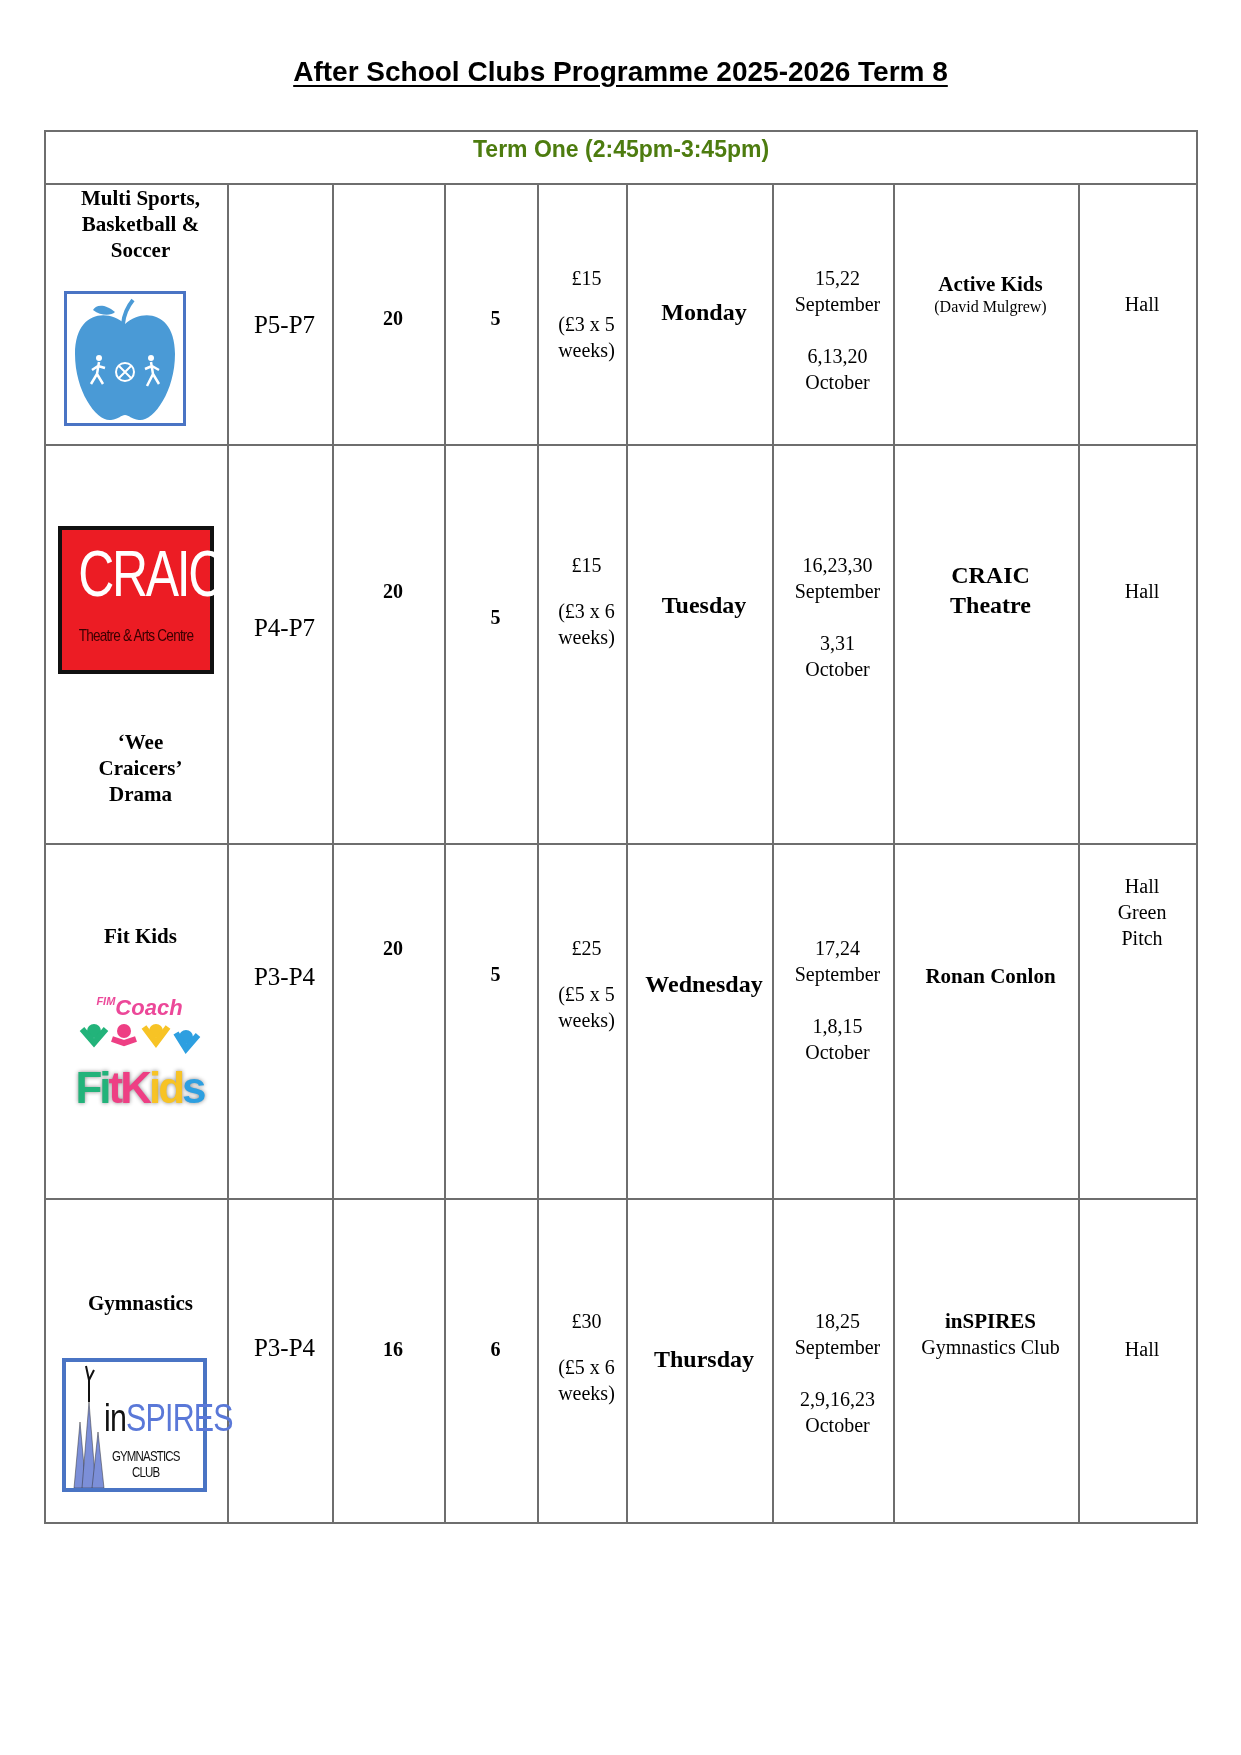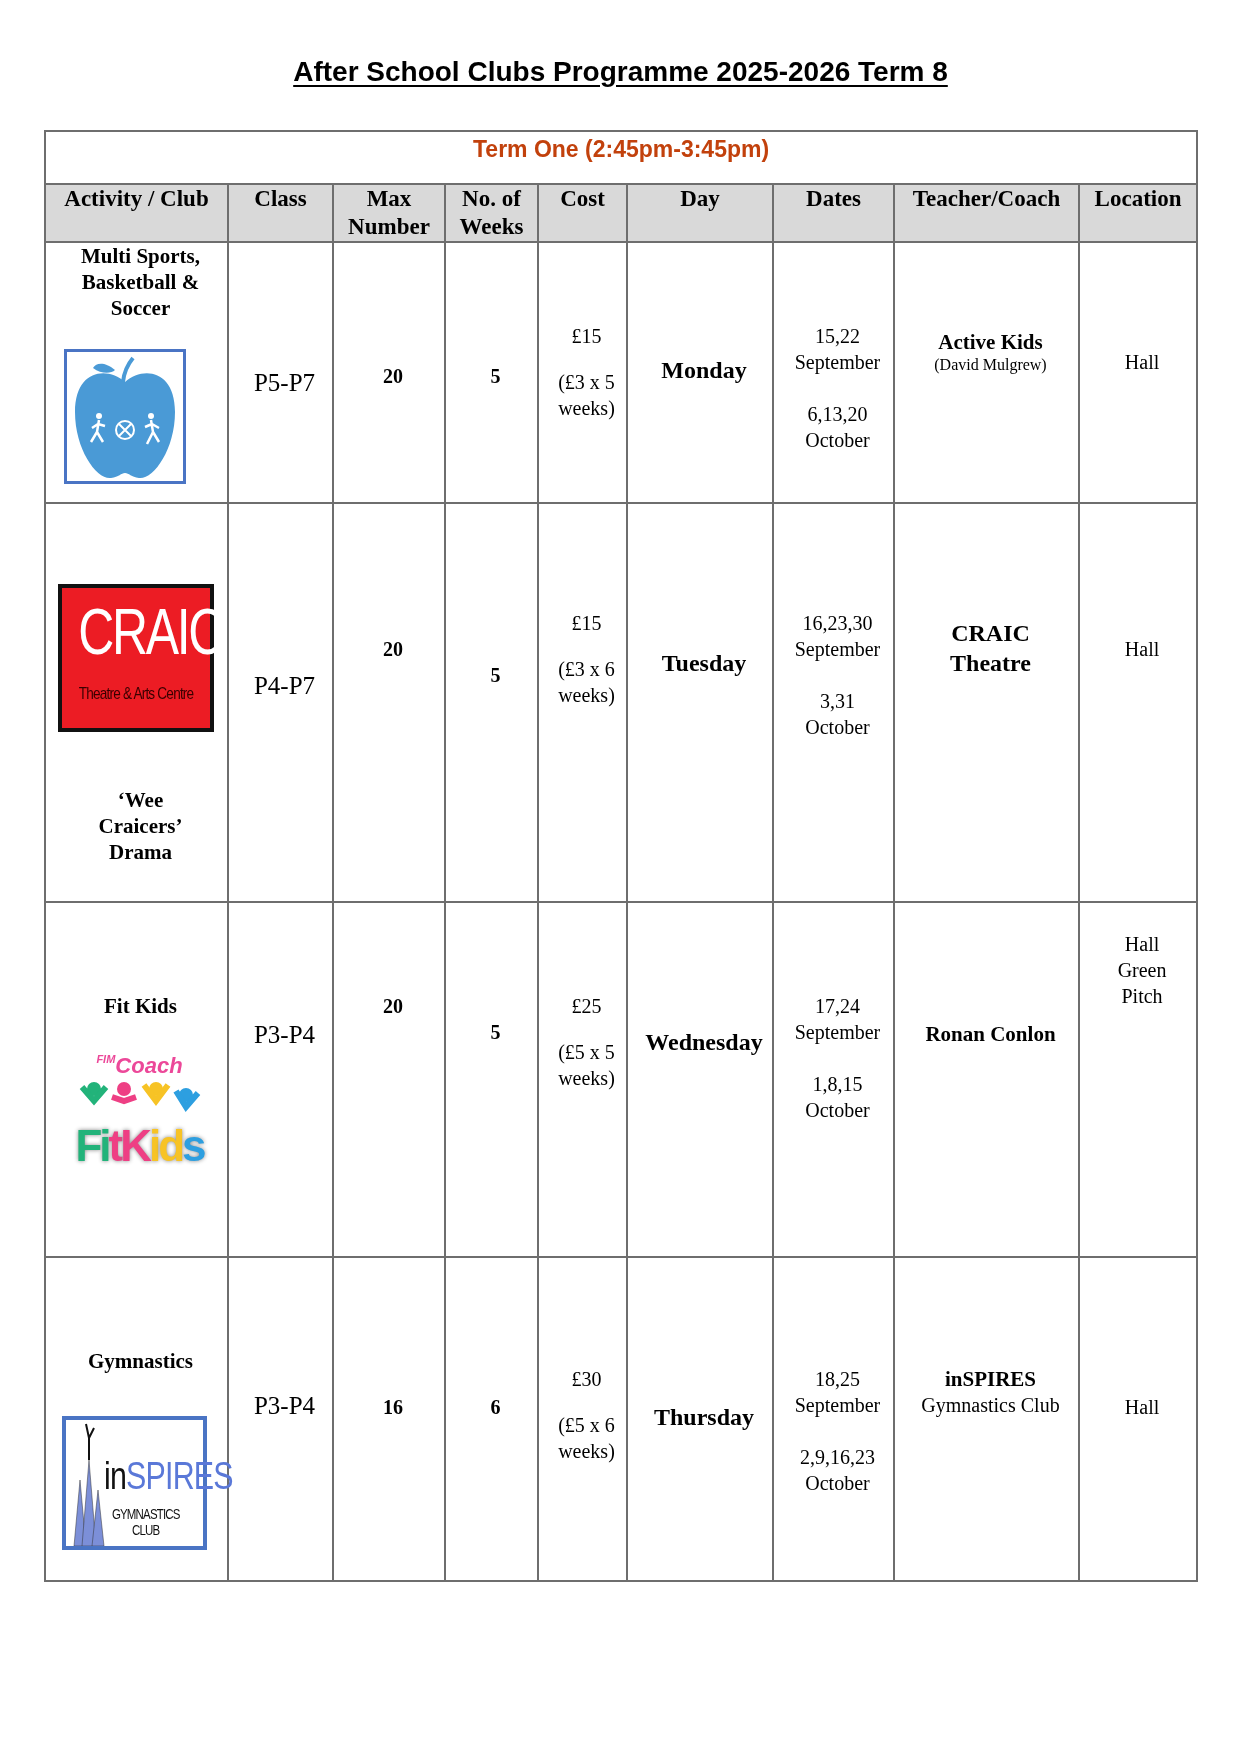--- a/index.html
+++ b/index.html
@@ -11,21 +11,21 @@
   }
   .title span { text-decoration: underline; text-underline-offset: 4px; }
   table {
     position: absolute; left: 44px; top: 130px;
     border-collapse: collapse; table-layout: fixed;
     width: 1153px;
     font-family: "Liberation Serif", serif; color: #000;
   }
   td, th { border: 2px solid #6e6e6e; padding: 0; vertical-align: top; text-align: center; }
   .term-row td {
-    height: 47px; color: #c2410c; font-family: "Liberation Sans", sans-serif;
+    height: 47px; color: #4d7c0f; font-family: "Liberation Sans", sans-serif;
     font-weight: bold; font-size: 23px; vertical-align: top; padding-top: 4px;
   }
   .head-row th {
     background: #d9d9d9; font-weight: bold; font-size: 23px; height: 56px;
     line-height: 28px; vertical-align: top; padding-top: 0px;
   }
   .cell { position: relative; height: 100%; }
   .bold { font-weight: bold; }
   .n21 { font-size: 21px; line-height: 26px; }
   .n20 { font-size: 20px; line-height: 26px; }
@@ -53,37 +53,20 @@
     <col style="width:89px">
       <col style="width:146px">
       <col style="width:121px">
       <col style="width:185px">
       <col style="width:118px">
   </colgroup>
   <tbody>
       <tr class="term-row">
     <td colspan="9">Term One (2:45pm-3:45pm)</td>
   </tr>
-  <tr class="head-row">
-    <th>Activity / Club</th>
-    <th>Class</th>
-    <th>
-          <div>Max</div>
-          <div>Number</div>
-        </th>
-    <th>
-          <div>No. of</div>
-          <div>Weeks</div>
-        </th>
-    <th>Cost</th>
-    <th>Day</th>
-    <th>Dates</th>
-    <th>Teacher/Coach</th>
-    <th>Location</th>
-  </tr>
 
   <tr class="r1">
     <td>
           <div class="cell">
       <div class="abs bold n21" style="top:0px">
         <div>Multi Sports,</div>
               <div>Basketball &amp;</div>
               <div>Soccer</div>
       </div>
       <div class="logo" style="left:18px; top:106px; width:122px; height:135px; border:3px solid #4a74c4; box-sizing:border-box;">
@@ -223,21 +206,21 @@
     <td>
           <div class="cell">
             <div class="abs n20" style="top:132px">Hall</div>
           </div>
         </td>
   </tr>
 
   <tr class="r3">
     <td>
           <div class="cell">
-      <div class="abs bold n21" style="top:90px">Fit Kids</div>
+      <div class="abs bold n21" style="top:78px">Fit Kids</div>
       <div class="logo" style="left:26px; top:150px; width:135px; height:150px; text-align:center; font-family:'Liberation Sans', sans-serif;">
         <div style="color:#ec4899; font-weight:bold; font-size:22px; font-style:italic;"><span style="font-size:11px; vertical-align:top;">FIM</span><span>Coach</span></div>
         <svg width="135" height="40" viewBox="0 0 135 40">
           <circle cx="22" cy="10" r="7" fill="#22b37a"></circle>
                 <path d="M10 8 L22 22 L34 8" stroke="#22b37a" stroke-width="6" fill="none"></path>
           <circle cx="52" cy="10" r="7" fill="#ee3f84"></circle>
                 <path d="M40 18 L52 22 L64 18" stroke="#ee3f84" stroke-width="6" fill="none"></path>
           <circle cx="84" cy="10" r="7" fill="#f7c325"></circle>
                 <path d="M72 6 L84 22 L96 6" stroke="#f7c325" stroke-width="6" fill="none"></path>
           <circle cx="114" cy="16" r="7" fill="#2d9fe0"></circle>

